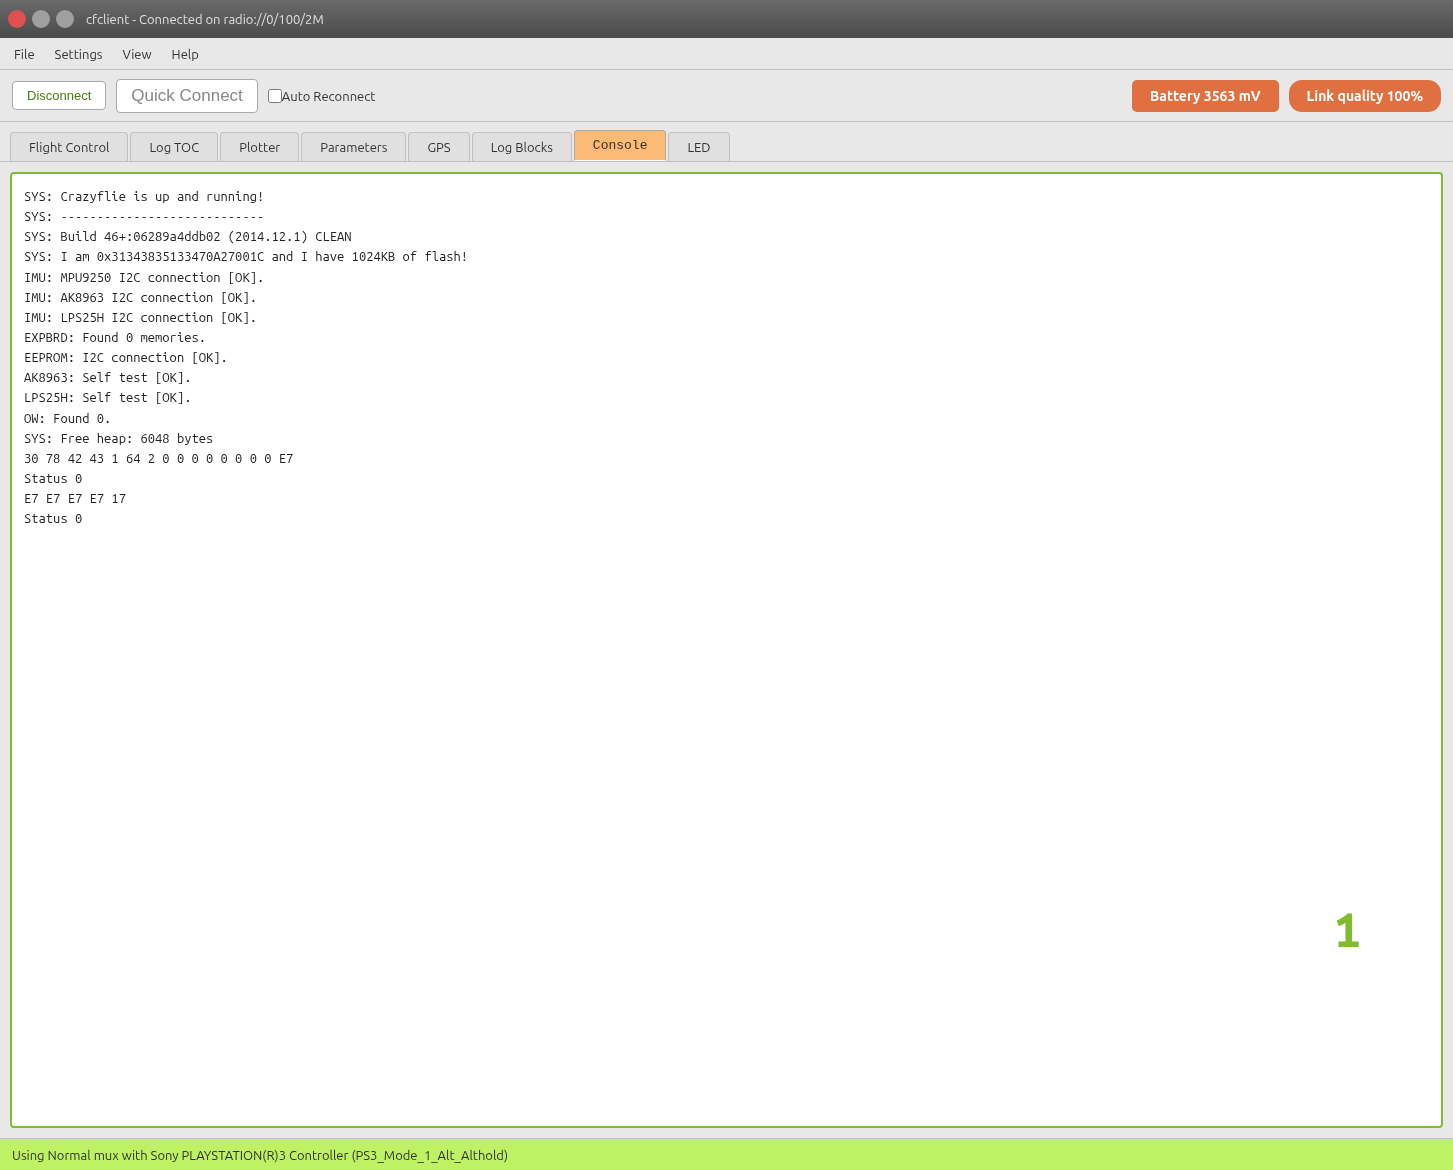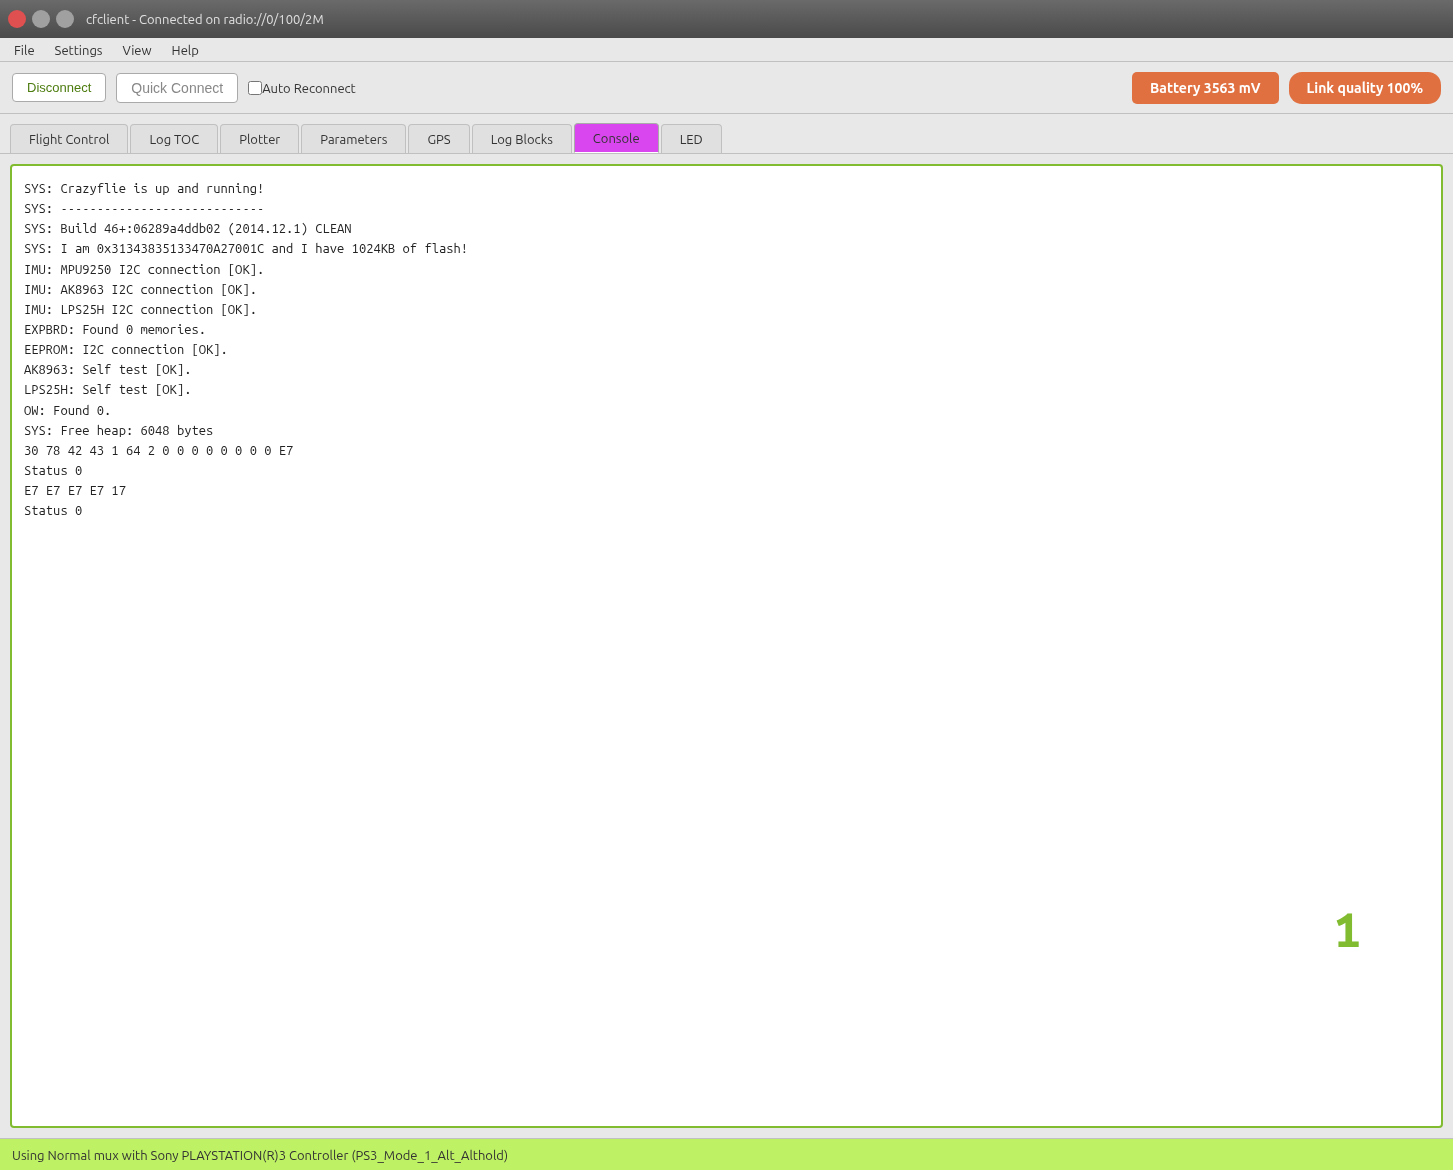--- a/index.html
+++ b/index.html
@@ -48,21 +48,21 @@
     .win-btn-max { background: #a0a0a0; }
 
     .title-text {
       color: #e0e0e0;
       font-size: 13px;
       margin-left: 4px;
     }
 
     
     .menu-bar {
-      height: 24px;
+      height: 32px;
       background-color: #e8e8e8;
       display: flex;
       align-items: center;
       padding: 0 4px;
       border-bottom: 1px solid #c0c0c0;
     }
 
     .menu-item {
       padding: 2px 10px;
       font-size: 13px;
@@ -89,21 +89,21 @@
       font-size: 13px;
       cursor: pointer;
       color: #4d7c0f;
     }
 
     .btn-quick-connect {
       padding: 6px 14px;
       background: #ffffff;
       border: 1px solid #aaa;
       border-radius: 4px;
-      font-size: 14px;
+      font-size: 17px;
       cursor: pointer;
       color: #888;
     }
 
     .auto-reconnect-area {
       display: flex;
       align-items: center;
       font-size: 13px;
       color: #333;
     }
@@ -149,25 +149,26 @@
       border-bottom: none;
       border-radius: 4px 4px 0 0;
       background: #e0e0e0;
       font-size: 13px;
       cursor: pointer;
       color: #333;
       margin-right: 2px;
     }
 
     .tab.active {
-      background: #d946ef;
+      background: #fdba74;
       border-color: #aaa;
       border-bottom: 1px solid #ffffff;
       position: relative;
       z-index: 2;
+      font-family: Liberation Mono, monospace;
     }
 
     
     .main-content {
       flex: 1;
       background-color: #e8e8e8;
       padding: 10px;
       display: flex;
       flex-direction: column;
     }

